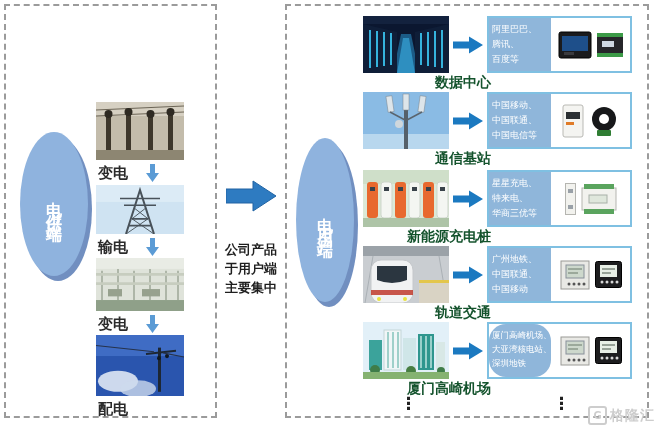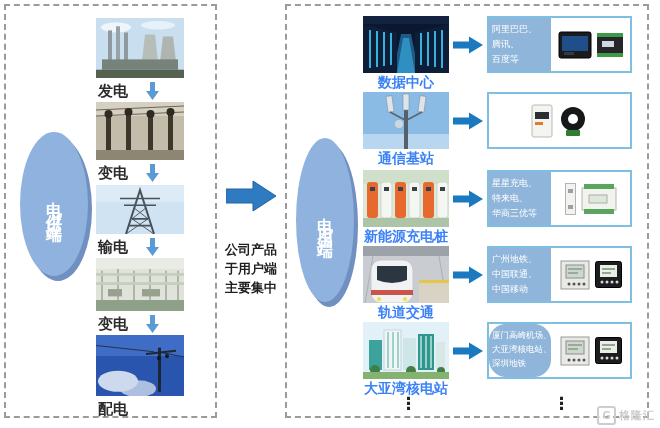--- a/index.html
+++ b/index.html
@@ -18,74 +18,52 @@
          font-size:16px;font-weight:700;letter-spacing:6px;line-height:1;}
 
   .stage{position:absolute;left:90px;width:92px;}
   .photo{overflow:hidden;line-height:0;}
   .photo svg{display:block;}
   .stage-label-row{display:flex;align-items:center;gap:18px;padding:3px 0 0 2px;height:20px;}
   .stage-label{font-size:15px;font-weight:700;color:#2b2b2b;line-height:1;}
 
   .urow{position:absolute;left:0;width:364px;height:76px;}
   .urow .photo{position:absolute;left:76px;top:0;width:86px;height:57px;}
-  .row-label{position:absolute;left:34px;top:59px;width:170px;text-align:center;
-             font-size:14px;font-weight:700;color:#3b82f6;line-height:1;}
+  .row-label{position:absolute;left:34px;top:59px;width:170px;text-align:right;
+             font-size:14px;font-weight:700;color:#14532d;line-height:1;}
   .row-arrow{position:absolute;left:166px;top:20px;}
   .cust-box{position:absolute;left:200px;top:0;width:145px;height:57px;
             border:2px solid #7fc0e2;box-sizing:border-box;display:flex;background:#fff;}
   .cust-text{width:62px;background:#8fb6da;color:#fff;font-size:9px;line-height:1.65;
              padding:4px 0 0 3px;box-sizing:border-box;}
   .cust-text.small{font-size:8.5px;border-radius:17px;}
   .cust-line{display:block;white-space:nowrap;}
   .products{flex:1;display:flex;align-items:center;justify-content:center;gap:5px;line-height:0;}
 
   .dots{position:absolute;font-size:17px;font-weight:700;color:#222;line-height:1;}
 
   .middle{position:absolute;left:213px;top:180px;width:76px;text-align:center;}
   .note{margin-top:25px;}
   .note-line{font-size:13px;font-weight:700;color:#1f1f1f;line-height:1.45;}
 
   .watermark{position:absolute;right:5px;bottom:3px;display:flex;align-items:center;gap:3px;}
   .wm-logo{width:15px;height:15px;border:2px solid #cdcdcd;border-radius:3px;color:#cdcdcd;
            font-size:10px;font-weight:700;display:flex;align-items:center;justify-content:center;}
-  .wm-text{color:#cdcdcd;font-size:11px;font-weight:700;letter-spacing:1px;}
+  .wm-text{color:#cdcdcd;font-size:14px;font-weight:700;letter-spacing:1px;}
 </style>
 </head>
 <body>
 
 <div class="canvas">
 
   <div class="panel left-panel">
     <div class="ellipse supply-ellipse">
       <span class="vtext">电力供应端</span>
     </div>
 
-    <div class="stage" style="top:12px">
-      <div class="photo">
-        <svg width="88" height="60" viewBox="0 0 88 58" preserveAspectRatio="none">
-          <rect width="88" height="58" fill="#c9dff0"></rect>
-          <ellipse cx="20" cy="9" rx="15" ry="5" fill="#eef6fc"></ellipse>
-          <ellipse cx="62" cy="7" rx="17" ry="4" fill="#e6f1fa"></ellipse>
-          <rect x="12" y="12" width="4" height="30" fill="#8f999e"></rect>
-          <rect x="20" y="8" width="4" height="34" fill="#99a2a6"></rect>
-          <rect x="28" y="14" width="4" height="28" fill="#8f999e"></rect>
-          <path d="M46 42 L49 16 L59 16 L62 42 Z" fill="#b7bdb9"></path>
-          <path d="M64 42 L67 18 L77 18 L80 42 Z" fill="#aeb5b1"></path>
-          <rect x="6" y="40" width="76" height="10" fill="#77837a"></rect>
-          <rect y="50" width="88" height="8" fill="#55624f"></rect>
-        </svg>
-      </div>
-      <div class="stage-label-row">
-        <span class="stage-label">发电</span>
-        <svg width="13" height="18" viewBox="0 0 13 18">
-            <path d="M4 0 H9 V9 H13 L6.5 18 L0 9 H4 Z" fill="#5b9bd5"></path>
-          </svg>
-      </div>
-    </div>
 
     <div class="stage" style="top:96px">
       <div class="photo">
         <svg width="88" height="58" viewBox="0 0 88 58" preserveAspectRatio="none">
           <rect width="88" height="58" fill="#c3bcab"></rect>
           <rect width="88" height="14" fill="#d6d0c2"></rect>
           <line x1="0" y1="8" x2="88" y2="4" stroke="#6b6455" stroke-width="1"></line>
           <line x1="0" y1="14" x2="88" y2="10" stroke="#6b6455" stroke-width="1"></line>
           <g fill="#3d372b">
             <rect x="10" y="10" width="5" height="40"></rect>
@@ -262,20 +240,25 @@
           <line x1="27" y1="20" x2="42" y2="28" stroke="#5a646d" stroke-width="1.5"></line>
           <line x1="59" y1="20" x2="44" y2="28" stroke="#5a646d" stroke-width="1.5"></line>
           <circle cx="36" cy="32" r="4" fill="#cfd7dc"></circle>
         </svg>
       </div>
       <div class="row-label">通信基站</div>
       <svg class="row-arrow" width="30" height="18" viewBox="0 0 30 18">
           <path d="M0 5.5 H16 V0.5 L30 9 L16 17.5 V12.5 H0 Z" fill="#1b79c0"></path>
         </svg>
       <div class="cust-box">
+        <div class="cust-text">
+          <span class="cust-line">中国移动、</span>
+          <span class="cust-line">中国联通、</span>
+          <span class="cust-line">中国电信等</span>
+        </div>
         <div class="products">
           <svg width="22" height="34">
             <rect x="1" y="1" width="20" height="32" rx="2" fill="#f4f4f1" stroke="#b9b9b4"></rect>
             <rect x="4" y="8" width="14" height="7" fill="#2b2f33"></rect>
             <rect x="4" y="18" width="8" height="3" fill="#e07b28"></rect>
           </svg>
           <svg width="30" height="32">
             <circle cx="15" cy="14" r="12" fill="#17181a"></circle>
               <circle cx="15" cy="14" r="5" fill="#fff"></circle>
             <rect x="8" y="25" width="14" height="6" rx="1" fill="#2f7d33"></rect>
@@ -401,21 +384,21 @@
               <line x1="63" y1="14" x2="63" y2="46"></line>
               <line x1="68" y1="14" x2="68" y2="46"></line>
           </g>
           <rect x="73" y="20" width="9" height="28" fill="#d8e8e6"></rect>
           <circle cx="12" cy="48" r="5" fill="#3f7d49"></circle>
             <circle cx="48" cy="49" r="5" fill="#477e42"></circle>
             <circle cx="78" cy="49" r="4" fill="#3f7d49"></circle>
           <rect y="50" width="86" height="7" fill="#85b271"></rect>
         </svg>
       </div>
-      <div class="row-label">大亚湾核电站</div>
+      <div class="row-label">厦门高崎机场</div>
       <svg class="row-arrow" width="30" height="18" viewBox="0 0 30 18">
           <path d="M0 5.5 H16 V0.5 L30 9 L16 17.5 V12.5 H0 Z" fill="#1b79c0"></path>
         </svg>
       <div class="cust-box">
         <div class="cust-text small">
           <span class="cust-line">厦门高崎机场、</span>
           <span class="cust-line">大亚湾核电站、</span>
           <span class="cust-line">深圳地铁</span>
         </div>
         <div class="products">

